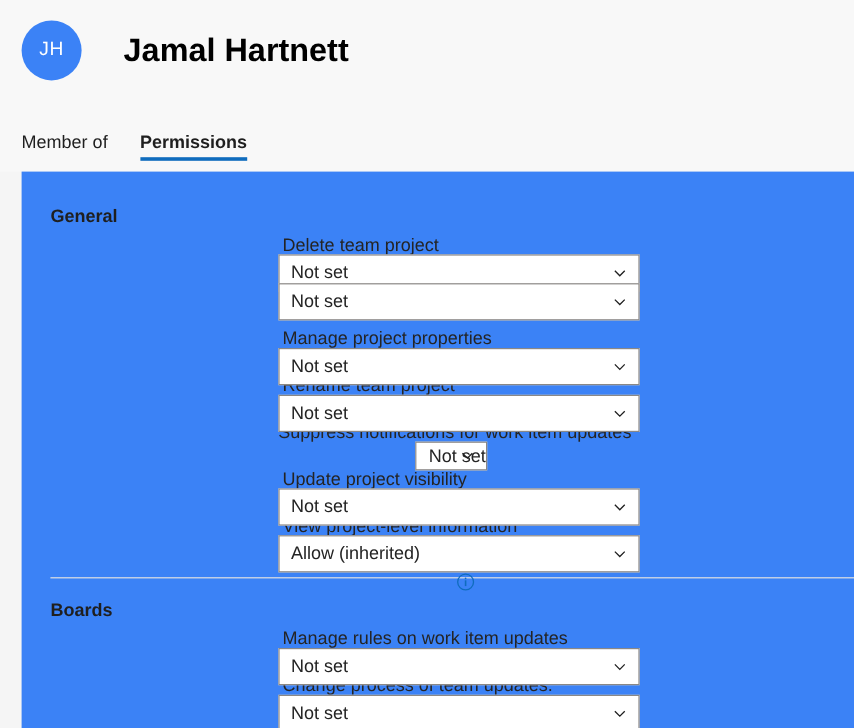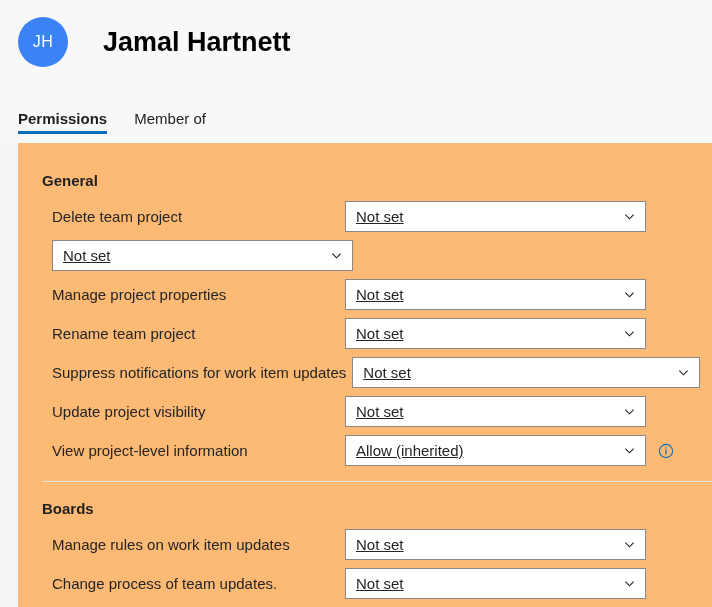--- a/index.html
+++ b/index.html
@@ -79,21 +79,21 @@
     background: #0f6cbd;
   }
 
   
   .card {
     position: absolute;
     left: 18px;
     top: 143px;
     right: 0;
     bottom: 0;
-    background: #fdba74;
+    background: #3b82f6;
     overflow: hidden;
   }
   .card-inner {
     padding: 0;
   }
 
   .section-title {
     font-size: 15px;
     font-weight: bold;
     color: #1f1f1f;
@@ -107,20 +107,21 @@
   .rows {
     padding-top: 8px;
   }
 
   .perm-row {
     display: flex;
     align-items: center;
     height: 39px;
     padding-left: 34px;
     box-sizing: border-box;
+    flex-direction: column;
   }
   .perm-label {
     font-size: 15px;
     color: #242424;
     white-space: nowrap;
     line-height: 1;
   }
   .perm-row.standard .perm-label {
     width: 293px;
     flex: none;
@@ -147,21 +148,20 @@
   .perm-row.wide .dropdown {
     flex: 1;
     margin-right: 12px;
   }
   .dropdown-value {
     font-size: 15px;
     color: #242424;
     padding-left: 10px;
     line-height: 1;
     white-space: nowrap;
-    text-decoration: underline;
   }
   .chevron {
     position: absolute;
     right: 10px;
     top: 50%;
     width: 11px;
     height: 11px;
     margin-top: -6px;
     display: block;
   }
@@ -190,25 +190,25 @@
 <body>
 
 <div class="page-header">
   <div class="identity-row">
     <div class="avatar">
       <span>JH</span>
     </div>
     <div class="identity-name">Jamal Hartnett</div>
   </div>
   <div class="tabbar">
+    <div class="tab">
+      <span>Member of</span>
+    </div>
     <div class="tab active">
       <span>Permissions</span>
-    </div>
-    <div class="tab">
-      <span>Member of</span>
     </div>
   </div>
 </div>
 
 <div class="card">
   <div class="card-inner">
 
     <div class="section general">
       <div class="section-title">General</div>
       <div class="rows">

